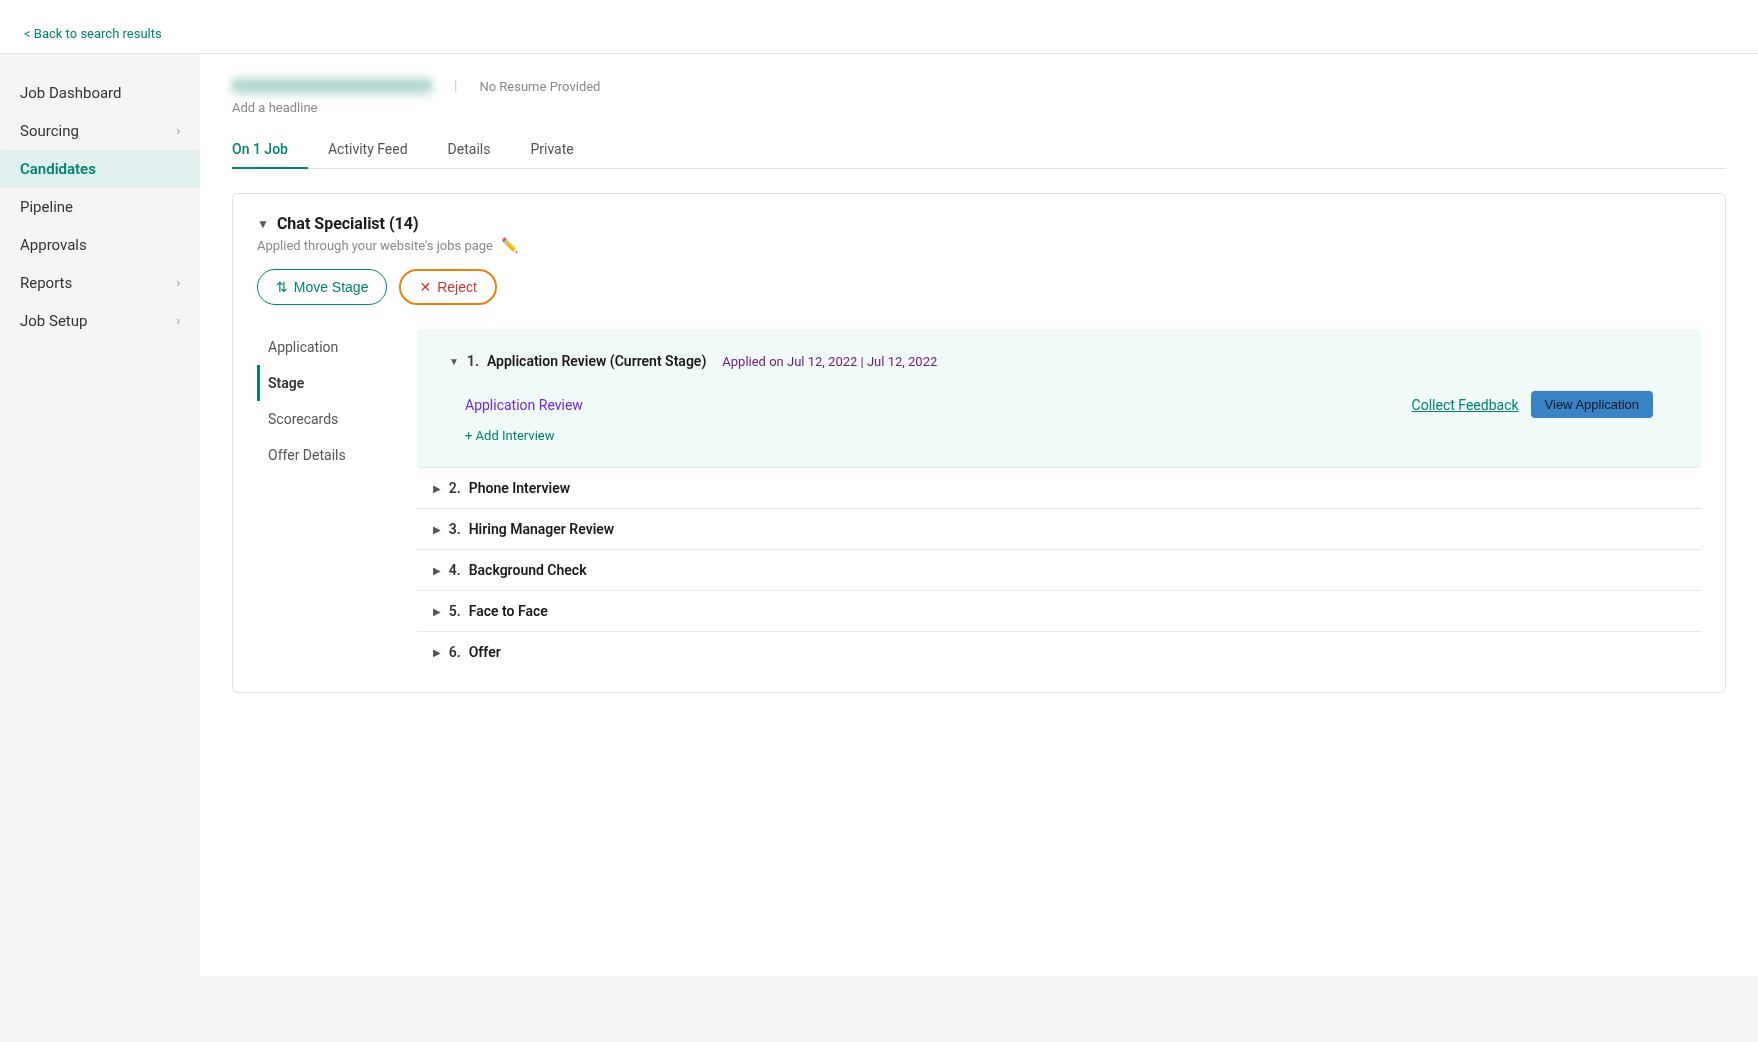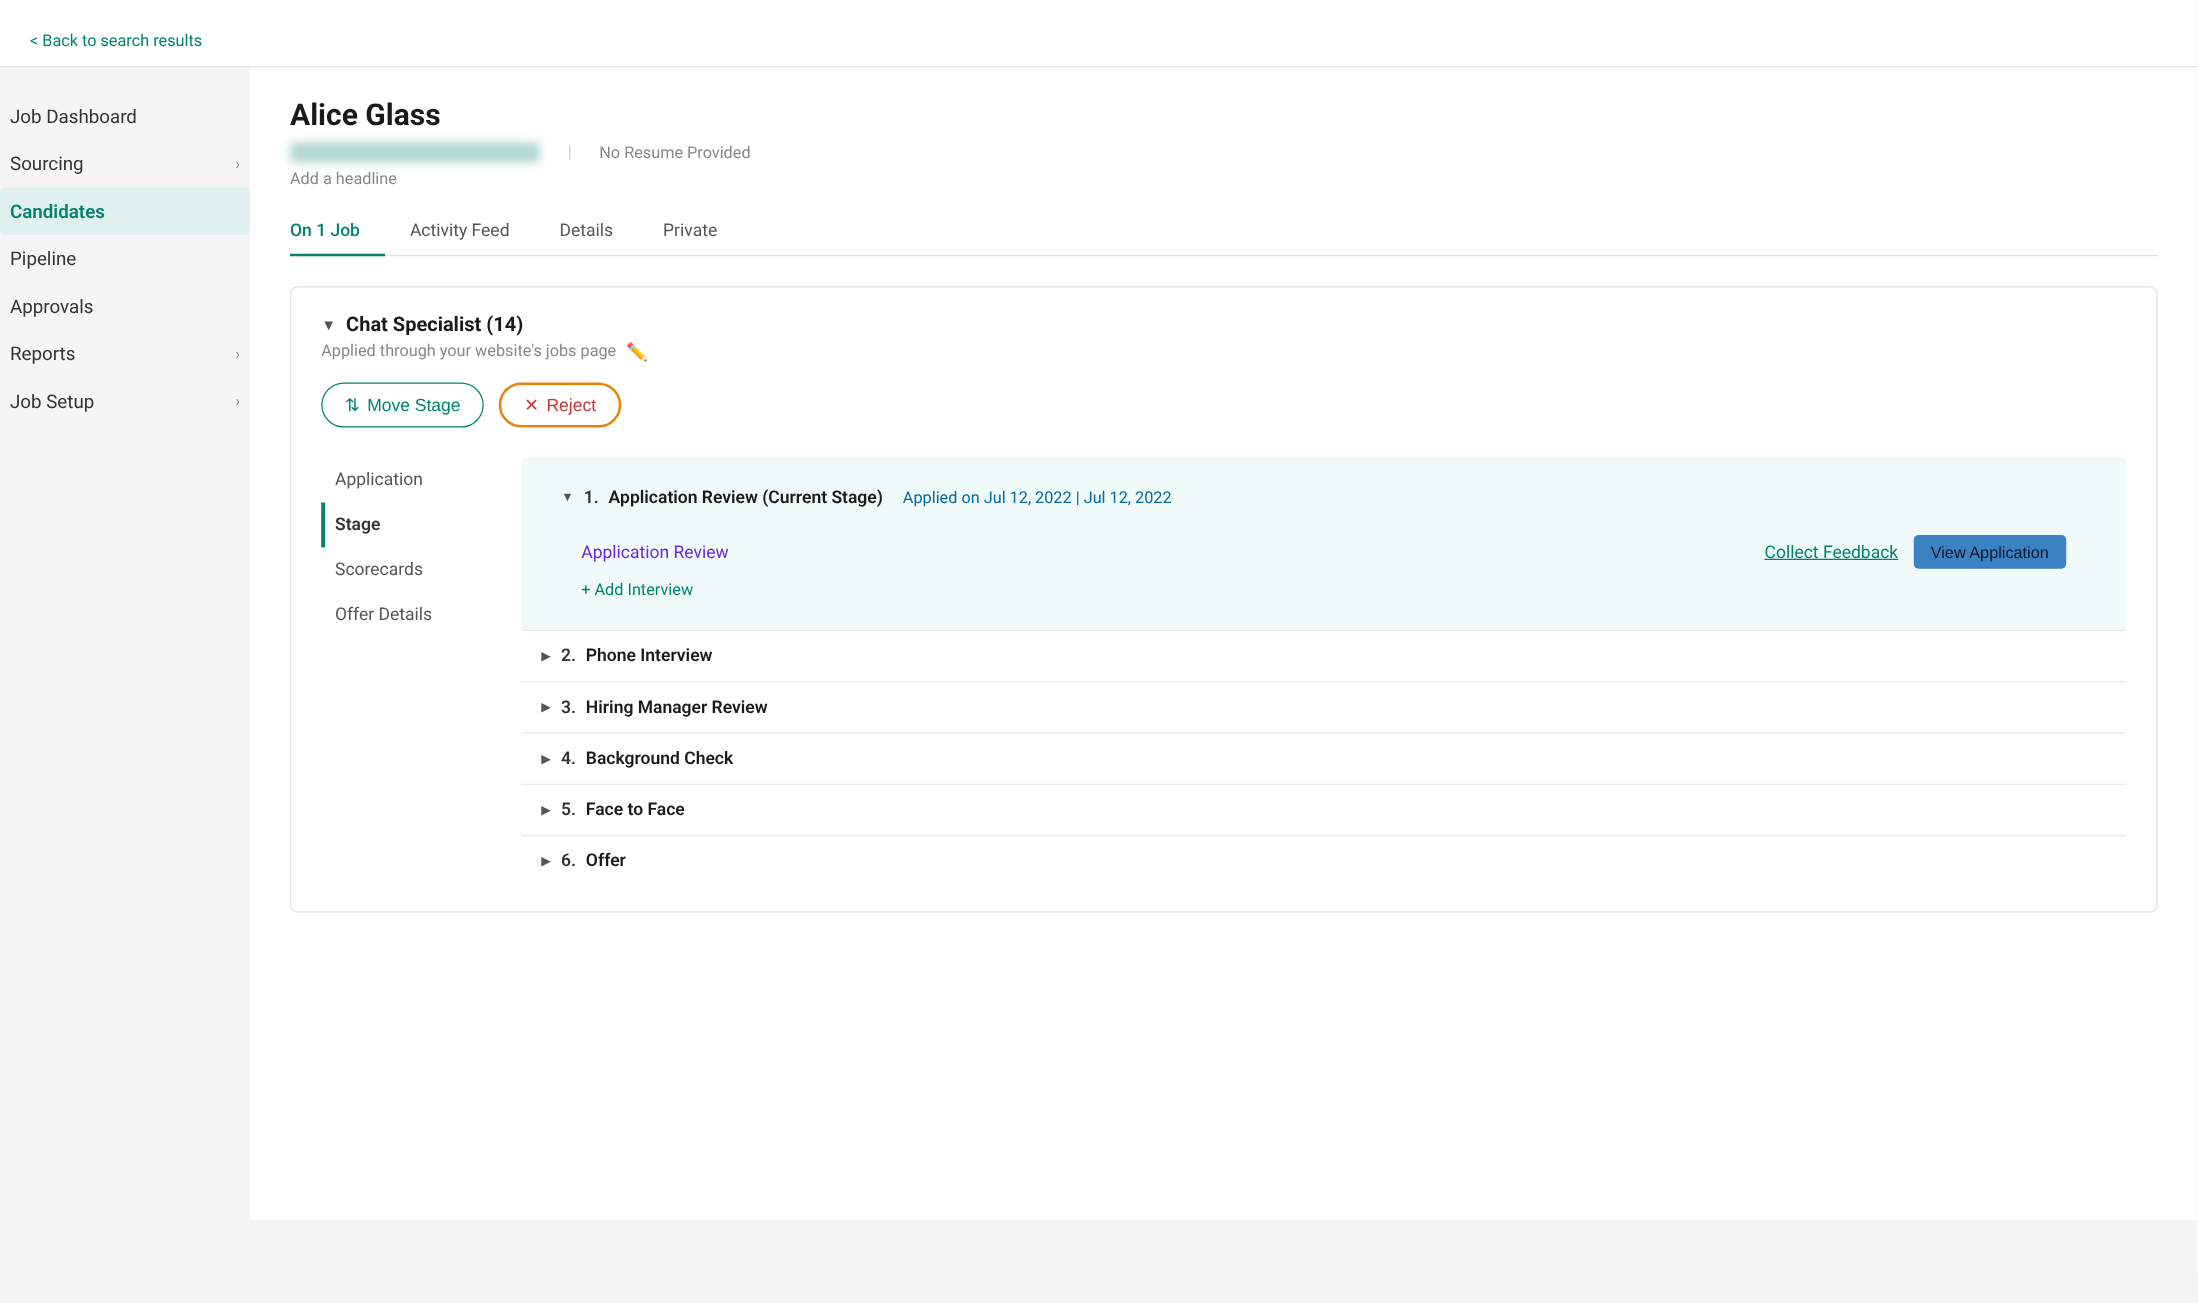--- a/index.html
+++ b/index.html
@@ -54,21 +54,21 @@
       width: 200px;
       background: #f5f5f5;
       padding: 20px 0;
       flex-shrink: 0;
     }
 
     .sidebar-item {
       display: flex;
       align-items: center;
       justify-content: space-between;
-      padding: 10px 8px;
+      padding: 10px 20px;
       cursor: pointer;
       font-size: 15px;
       color: #333;
       border-radius: 4px;
     }
 
     .sidebar-item.active {
       font-weight: 600;
       background: #e0f0ee;
       color: #00836e;
@@ -259,21 +259,21 @@
     }
 
     .stage-title {
       font-size: 14px;
       font-weight: 600;
       color: #1a1a1a;
     }
 
     .stage-date {
       font-size: 13px;
-      color: #0369a1;
+      color: #701a75;
       margin-left: 8px;
       font-weight: 400;
     }
 
     .stage-expanded {
       background: #f0faf8;
       border-radius: 4px;
       margin-top: 0;
     }
 
@@ -364,21 +364,20 @@
       <span>Reports</span>
       <span class="chevron">›</span>
     </div>
     <div class="sidebar-item">
       <span>Job Setup</span>
       <span class="chevron">›</span>
     </div>
   </div>
 
   <div class="main-content">
-    <div class="candidate-name">Alice Glass</div>
     <div class="candidate-meta">
       <div class="email-blur"></div>
       <span class="separator">|</span>
       <span class="no-resume">No Resume Provided</span>
     </div>
     <div class="add-headline">Add a headline</div>
 
     <div class="tabs">
       <div class="tab active">On 1 Job</div>
       <div class="tab">Activity Feed</div>

